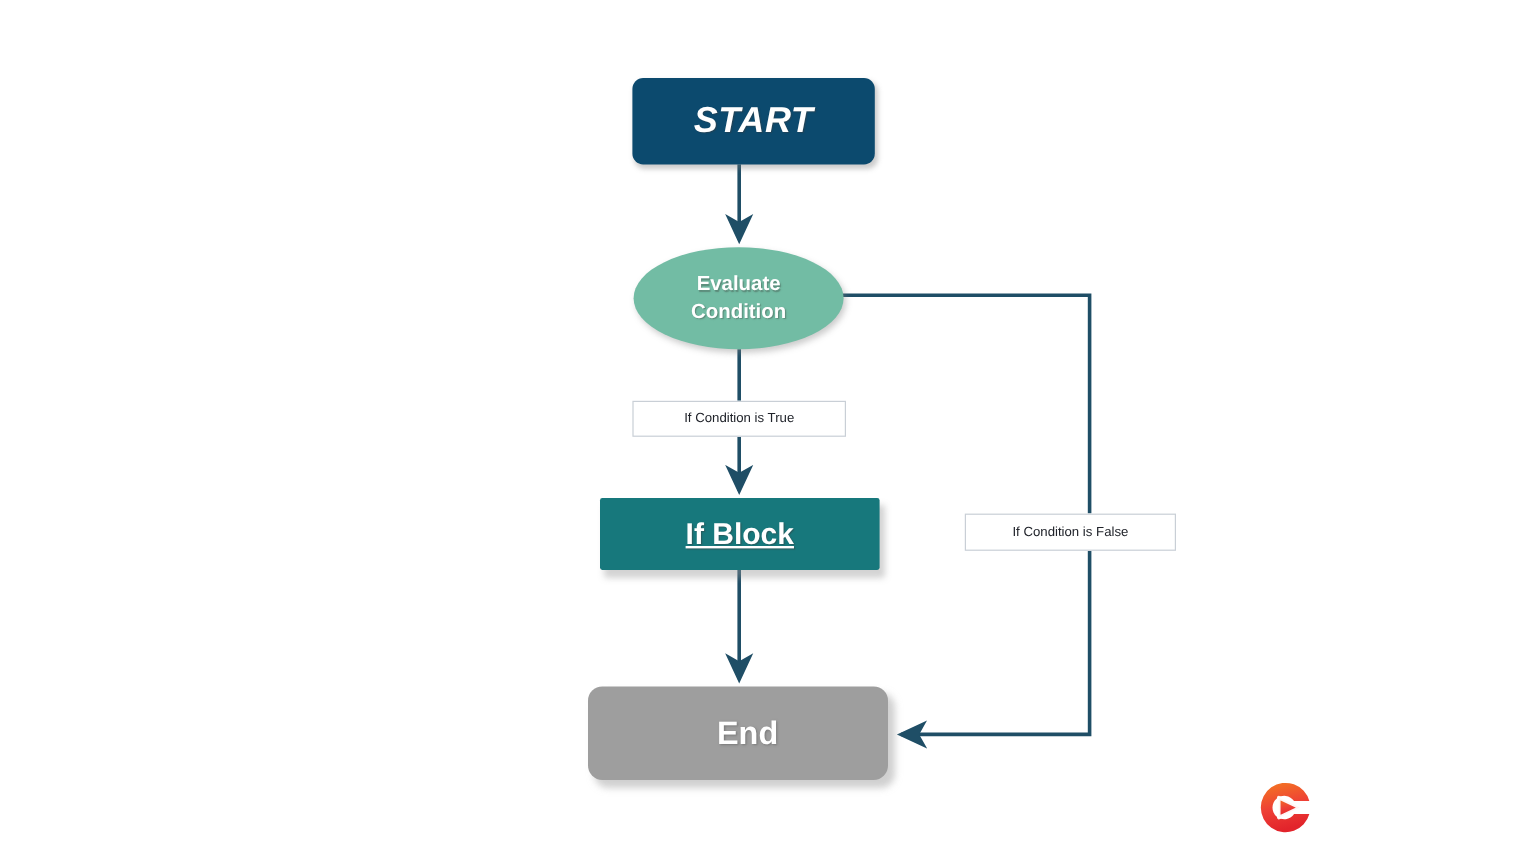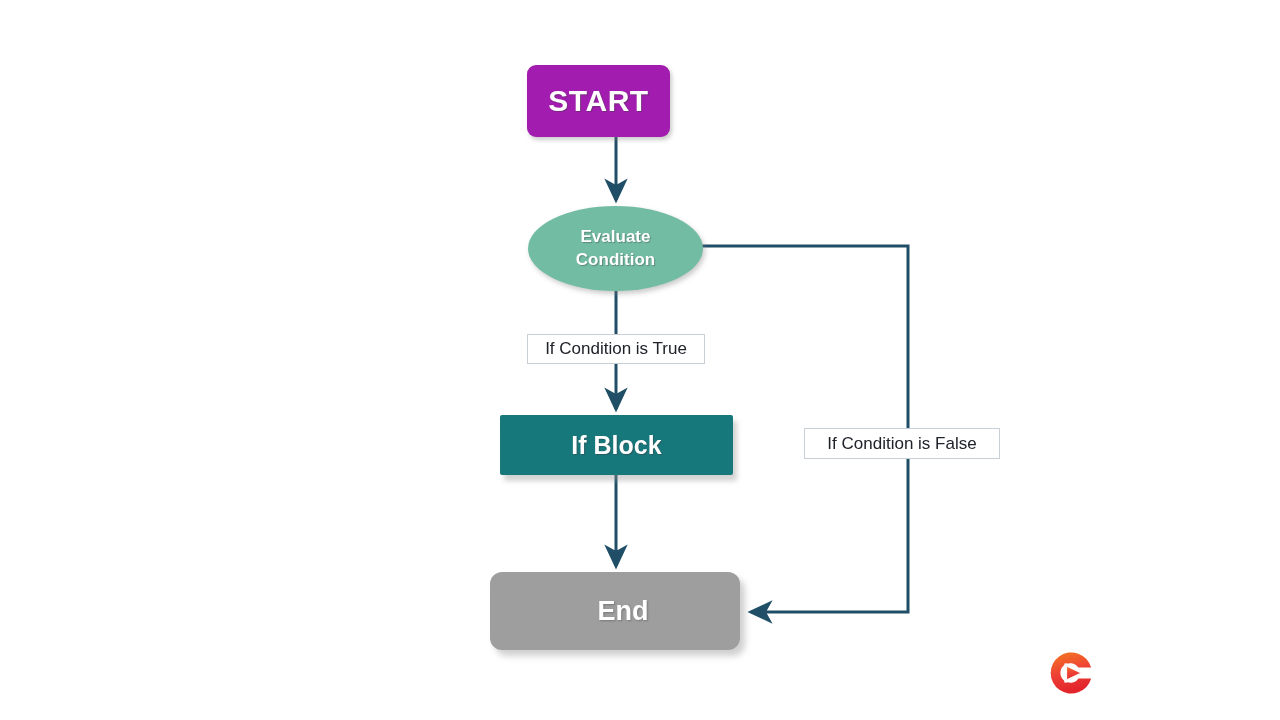--- a/index.html
+++ b/index.html
@@ -28,25 +28,26 @@
     align-items: center;
     justify-content: center;
     box-sizing: border-box;
     text-align: center;
   }
 
   
   #start-node {
     left: 527px;
     top: 65px;
-    width: 143px;
+    width: 202px;
     height: 72px;
-    background: #a21caf;
+    background: #0c4a6e;
     border-radius: 9px;
     box-shadow: 2px 3px 4px rgba(120,120,120,0.38);
+    font-style: italic;
   }
   #start-node .node-label {
     color: #ffffff;
     font-size: 30px;
     font-weight: bold;
     letter-spacing: 0.5px;
     text-shadow: 1px 1px 1px rgba(60,60,60,0.45);
   }
 
   
@@ -76,20 +77,21 @@
     height: 60px;
     background: #17787C;
     border-radius: 2px;
     box-shadow: 4px 6px 5px rgba(150,150,150,0.42);
   }
   #ifblock-node .node-label {
     color: #ffffff;
     font-size: 25px;
     font-weight: bold;
     text-shadow: 1px 1px 1px rgba(60,60,60,0.45);
+    text-decoration: underline;
   }
 
   
   #end-node {
     left: 490px;
     top: 572px;
     width: 250px;
     height: 78px;
     background: #9E9E9E;
     border-radius: 12px;
@@ -106,33 +108,33 @@
   
   .edge-label {
     position: absolute;
     box-sizing: border-box;
     background: #ffffff;
     border: 1px solid #C9CFD6;
     display: flex;
     align-items: center;
     justify-content: center;
     color: #20232A;
-    font-size: 17px;
+    font-size: 11px;
     white-space: nowrap;
   }
   #label-true {
     left: 527px;
     top: 334px;
     width: 178px;
     height: 30px;
   }
   #label-false {
     left: 804px;
     top: 428px;
-    width: 196px;
+    width: 176px;
     height: 31px;
   }
 
   
   #educba-logo {
     position: absolute;
     left: 1048px;
     top: 645px;
     width: 205px;
     height: 55px;

